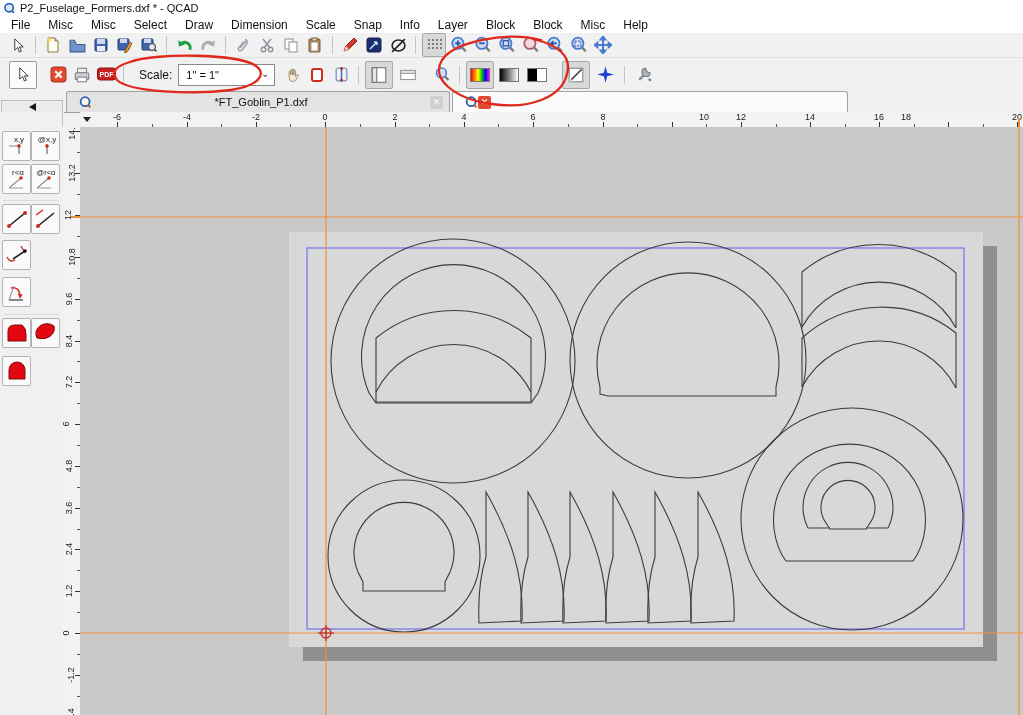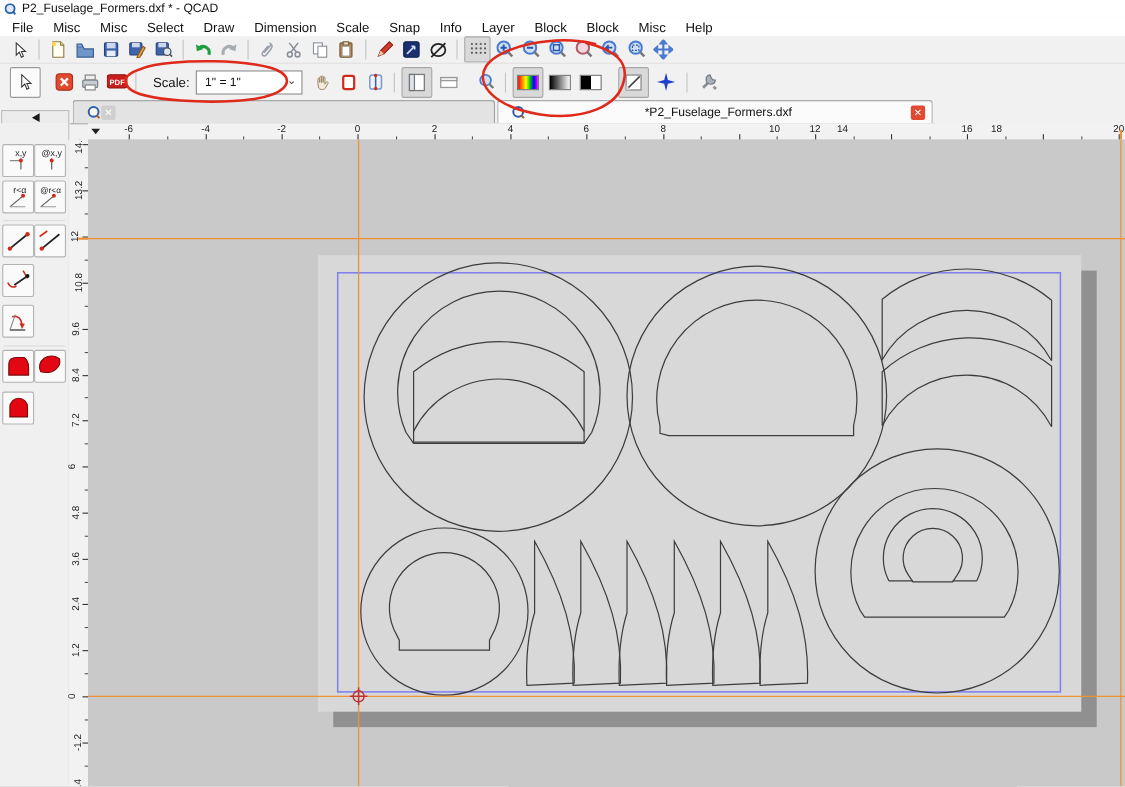--- a/index.html
+++ b/index.html
@@ -373,28 +373,28 @@
 <div id="tabrow" class="abs">
   <div id="collapse-btn">
       <span class="tri"></span>
     </div>
   <div id="tabstrip">
     <div class="tab inactive" style="left:2px;width:382px;">
       <svg class="qicon" viewBox="0 0 16 16">
           <circle cx="7.5" cy="7" r="5.5" fill="#fdf6ee" stroke="#2a5fb0" stroke-width="2.2"></circle>
           <line x1="11" y1="11" x2="14" y2="14" stroke="#b05a1a" stroke-width="2.2"></line>
         </svg>
+      <span class="tlabel">*FT_Goblin_P1.dxf</span>
       <span class="tab-close gray">✕</span>
     </div>
     <div class="tab active" style="left:388px;width:394px;">
       <svg class="qicon" viewBox="0 0 16 16">
           <circle cx="7.5" cy="7" r="5.5" fill="#fdf6ee" stroke="#2a5fb0" stroke-width="2.2"></circle>
           <line x1="11" y1="11" x2="14" y2="14" stroke="#b05a1a" stroke-width="2.2"></line>
         </svg>
-      <span class="tlabel">*P2_Fuselage_Formers.dxf</span>
       <span class="tab-close red">✕</span>
     </div>
   </div>
 </div>
 
 <div id="snap-panel" class="abs">
   <div class="snap-btn" style="left:2px;top:19px;">
     <svg width="24" height="24" viewBox="0 0 24 24">
         <text x="14" y="8" text-anchor="middle" font-size="8" fill="#222" font-family="Liberation Sans,sans-serif">x,y</text>
         <line x1="14" y1="10" x2="14" y2="20" stroke="#555"></line>
@@ -489,21 +489,21 @@
   <span class="hlab" style="left:384px">4</span>
     <div class="htick" style="left:384px"></div>
   <span class="hlab" style="left:453px">6</span>
     <div class="htick" style="left:453px"></div>
   <span class="hlab" style="left:523px">8</span>
     <div class="htick" style="left:523px"></div>
   <span class="hlab" style="left:624px">10</span>
     <div class="htick" style="left:592px"></div>
   <span class="hlab" style="left:661px">12</span>
     <div class="htick" style="left:661px"></div>
-  <span class="hlab" style="left:686px">14</span>
+  <span class="hlab" style="left:730px">14</span>
     <div class="htick" style="left:730px"></div>
   <span class="hlab" style="left:799px">16</span>
     <div class="htick" style="left:799px"></div>
   <span class="hlab" style="left:826px">18</span>
     <div class="htick" style="left:868px"></div>
   <span class="hlab" style="left:937px">20</span>
     <div class="htick" style="left:937px"></div>
   <div class="htick minor" style="left:72px"></div>
     <div class="htick minor" style="left:141px"></div>
   <div class="htick minor" style="left:210px"></div>

